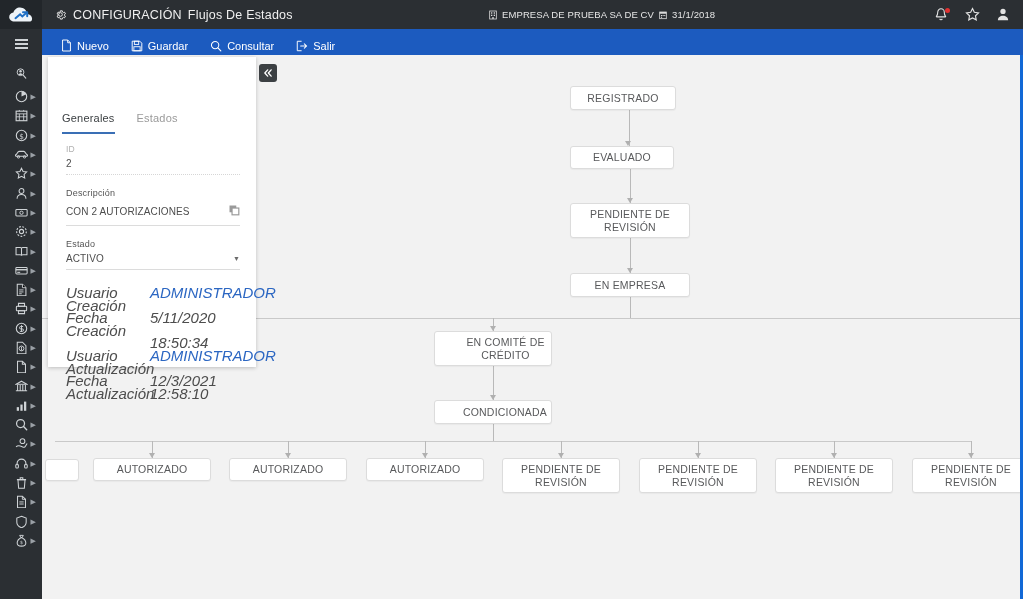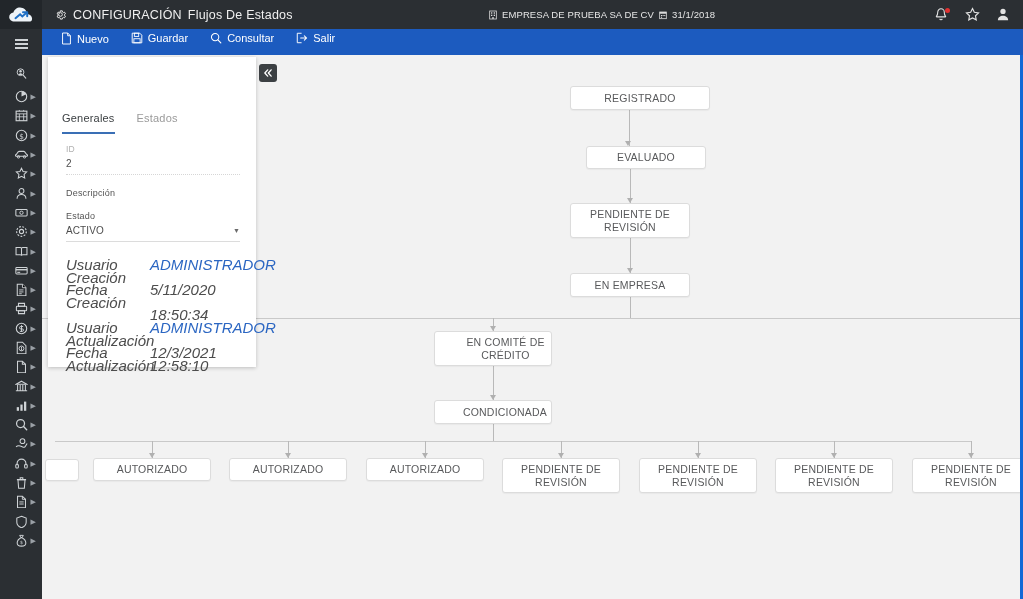--- a/index.html
+++ b/index.html
@@ -57,21 +57,21 @@
   }
   #sb-hamburger { height: 30px; }
   #sb-hamburger .bars { width: 13px; }
   .bars i { display: block; height: 1.5px; background: #cfd3d6; margin: 2.4px 0; }
   #sb-profile { height: 28px; }
   .sb-ico { width: 13px; height: 13px; display:block; }
 
   
   #menubar {
     position: absolute; left: 42px; top: 29px; width: 981px; height: 26px;
-    background: #1c5bbf; display: flex; align-items: flex-start; padding-left: 8px;
+    background: #1c5bbf; display: flex; align-items: flex-end; padding-left: 8px;
   }
   .menu-item {
     display: flex; align-items: center; gap: 5px;
     color: #ffffff; font-size: 11px; padding: 3px 11px; cursor: pointer;
     white-space: nowrap;
   }
   .menu-item svg { display:block; }
 
   
   #canvas {
@@ -452,24 +452,24 @@
       <div class="vline" style="left: 519px; top: 386px; height: 17px;"></div>
       <div class="arrow-head" style="left: 515.5px; top: 398px;"></div>
       <div class="vline" style="left: 656px; top: 386px; height: 17px;"></div>
       <div class="arrow-head" style="left: 652.5px; top: 398px;"></div>
       <div class="vline" style="left: 792px; top: 386px; height: 17px;"></div>
       <div class="arrow-head" style="left: 788.5px; top: 398px;"></div>
       <div class="vline" style="left: 929px; top: 386px; height: 17px;"></div>
       <div class="arrow-head" style="left: 925.5px; top: 398px;"></div>
     </div>
   <div id="nodes">
-      <div class="node" style="left: 528px; top: 31px; width: 140px; height: 24px;">
+      <div class="node" style="left: 528px; top: 31px; width: 106px; height: 24px;">
         <span style="white-space: pre-line;">REGISTRADO</span>
       </div>
-      <div class="node" style="left: 544px; top: 91px; width: 120px; height: 23px;">
+      <div class="node" style="left: 528px; top: 91px; width: 104px; height: 23px;">
         <span style="white-space: pre-line;">EVALUADO</span>
       </div>
       <div class="node" style="left: 528px; top: 148px; width: 120px; height: 35px;">
         <span style="white-space: pre-line;">PENDIENTE DE
 REVISIÓN</span>
       </div>
       <div class="node" style="left: 528px; top: 218px; width: 120px; height: 24px;">
         <span style="white-space: pre-line;">EN EMPRESA</span>
       </div>
       <div class="node" style="left: 392px; top: 276px; width: 118px; height: 35px;">
@@ -525,20 +525,29 @@
   <div id="panel-body">
     <div class="fld">
       <div class="fld-label">ID</div>
       <div class="fld-row dotted">
         <span class="fld-val">2</span>
       </div>
     </div>
 
     <div class="fld">
       <div class="fld-label dark">Descripción</div>
+      <div class="fld-row">
+        <span class="fld-val">CON 2 AUTORIZACIONES</span>
+        <span>
+          <svg width="11" height="11" viewBox="0 0 13 13">
+            <rect x="0.6" y="0.6" width="8" height="8" fill="#9a9a9a"></rect>
+            <rect x="3.6" y="3.6" width="8" height="8" fill="#ffffff" stroke="#9a9a9a" stroke-width="1.4"></rect>
+          </svg>
+        </span>
+      </div>
     </div>
 
     <div class="fld">
       <div class="fld-label dark">Estado</div>
       <div class="fld-row">
         <span class="fld-val">ACTIVO</span>
         <span class="caret-dn">▼</span>
       </div>
     </div>
   </div>

